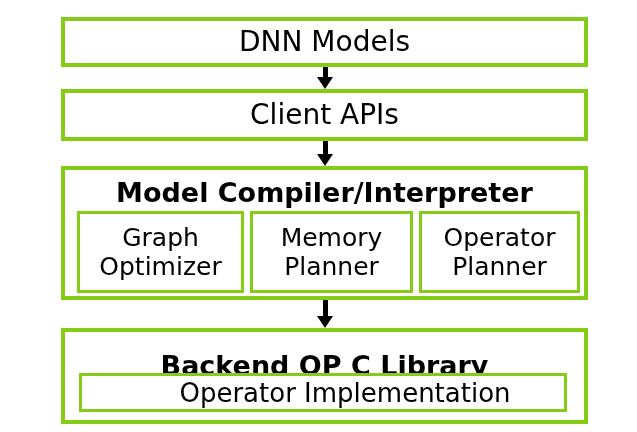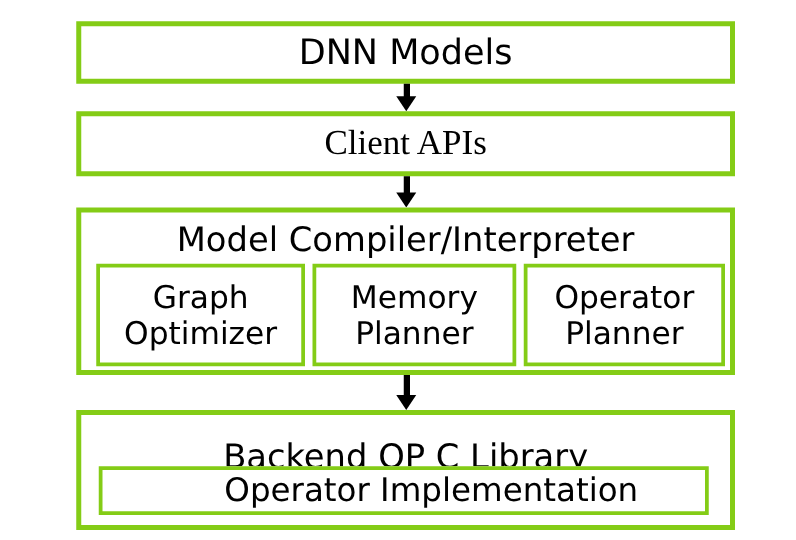--- a/index.html
+++ b/index.html
@@ -42,21 +42,21 @@
     line-height: 1;
   }
 
   
   .group-heading {
     position: absolute;
     left: 0;
     right: 0;
     text-align: center;
     font-size: 27px;
-    font-weight: 400;
+    font-weight: 700;
     line-height: 1;
     white-space: nowrap;
   }
 
   
   .sub-label {
     position: absolute;
     top: 0; left: 0; right: 0; bottom: 0;
     display: flex;
     flex-direction: column;
@@ -113,21 +113,21 @@
 
   <div class="node" style="left:61px; top:17px; width:527px; height:50px;">
     <div class="simple-label">DNN Models</div>
   </div>
 
   <div class="arrow" style="left:314px; top:67px; height:22px;">
     <div class="shaft" style="height:12px;"></div>
     <div class="head"></div>
   </div>
 
-  <div class="node" style="left:61px; top:89px; width:527px; height:52px;font-family:Liberation Serif, serif;">
+  <div class="node" style="left:61px; top:89px; width:527px; height:52px;">
     <div class="simple-label">Client APIs</div>
   </div>
 
   <div class="arrow" style="left:314px; top:141px; height:25px;">
     <div class="shaft" style="height:15px;"></div>
     <div class="head"></div>
   </div>
 
   <div class="node" style="left:61px; top:166px; width:527px; height:134px;">
 

